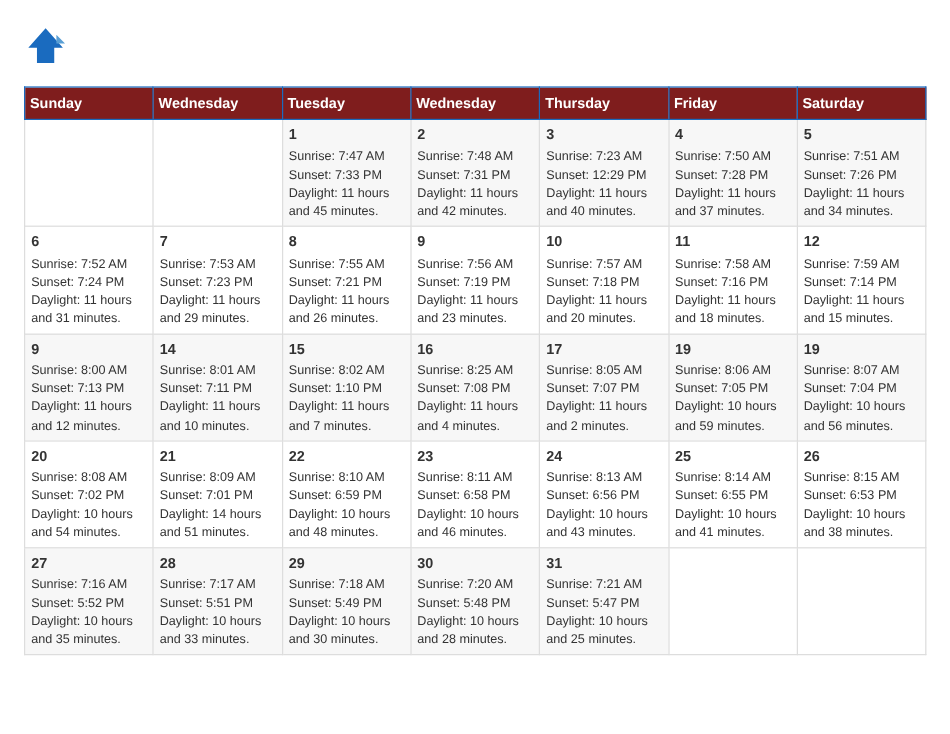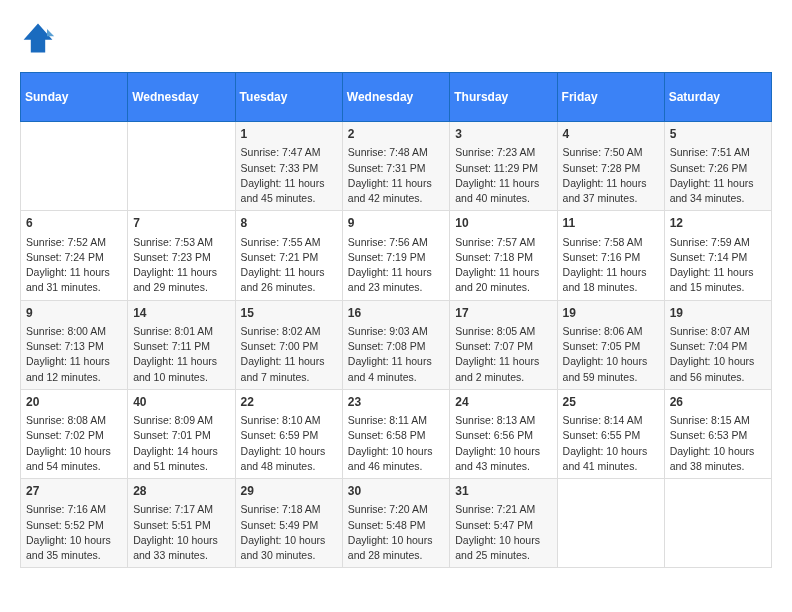--- a/index.html
+++ b/index.html
@@ -42,23 +42,23 @@
     .location {
       font-size: 14px;
       color: #555;
     }
     table {
       width: 100%;
       border-collapse: collapse;
       font-size: 10.5px;
     }
     thead tr th {
-      background-color: #3b82f6;
+      background-color: #7f1d1d;
       color: #fff;
-      padding: 17px 4px;
+      padding: 6px 4px;
       text-align: left;
       font-size: 12px;
       font-weight: bold;
       border: 1px solid #1a6bbf;
     }
     tbody tr td {
       border: 1px solid #ddd;
       vertical-align: top;
       padding: 4px 5px;
       width: 108px;
@@ -125,21 +125,21 @@
         </td>
         <td>
           <span class="day-num">2</span>
           <div>Sunrise: 7:48 AM</div>
           <div>Sunset: 7:31 PM</div>
           <div>Daylight: 11 hours and 42 minutes.</div>
         </td>
         <td>
           <span class="day-num">3</span>
           <div>Sunrise: 7:23 AM</div>
-          <div>Sunset: 11:29 PM</div>
+          <div>Sunset: 12:29 PM</div>
           <div>Daylight: 11 hours and 40 minutes.</div>
         </td>
         <td>
           <span class="day-num">4</span>
           <div>Sunrise: 7:50 AM</div>
           <div>Sunset: 7:28 PM</div>
           <div>Daylight: 11 hours and 37 minutes.</div>
         </td>
         <td>
           <span class="day-num">5</span>
@@ -201,26 +201,26 @@
         </td>
         <td>
           <span class="day-num">14</span>
           <div>Sunrise: 8:01 AM</div>
           <div>Sunset: 7:11 PM</div>
           <div>Daylight: 11 hours and 10 minutes.</div>
         </td>
         <td>
           <span class="day-num">15</span>
           <div>Sunrise: 8:02 AM</div>
-          <div>Sunset: 7:00 PM</div>
+          <div>Sunset: 1:10 PM</div>
           <div>Daylight: 11 hours and 7 minutes.</div>
         </td>
         <td>
           <span class="day-num">16</span>
-          <div>Sunrise: 9:03 AM</div>
+          <div>Sunrise: 8:25 AM</div>
           <div>Sunset: 7:08 PM</div>
           <div>Daylight: 11 hours and 4 minutes.</div>
         </td>
         <td>
           <span class="day-num">17</span>
           <div>Sunrise: 8:05 AM</div>
           <div>Sunset: 7:07 PM</div>
           <div>Daylight: 11 hours and 2 minutes.</div>
         </td>
         <td>
@@ -237,21 +237,21 @@
         </td>
       </tr>
       <tr>
         <td>
           <span class="day-num">20</span>
           <div>Sunrise: 8:08 AM</div>
           <div>Sunset: 7:02 PM</div>
           <div>Daylight: 10 hours and 54 minutes.</div>
         </td>
         <td>
-          <span class="day-num">40</span>
+          <span class="day-num">21</span>
           <div>Sunrise: 8:09 AM</div>
           <div>Sunset: 7:01 PM</div>
           <div>Daylight: 14 hours and 51 minutes.</div>
         </td>
         <td>
           <span class="day-num">22</span>
           <div>Sunrise: 8:10 AM</div>
           <div>Sunset: 6:59 PM</div>
           <div>Daylight: 10 hours and 48 minutes.</div>
         </td>

